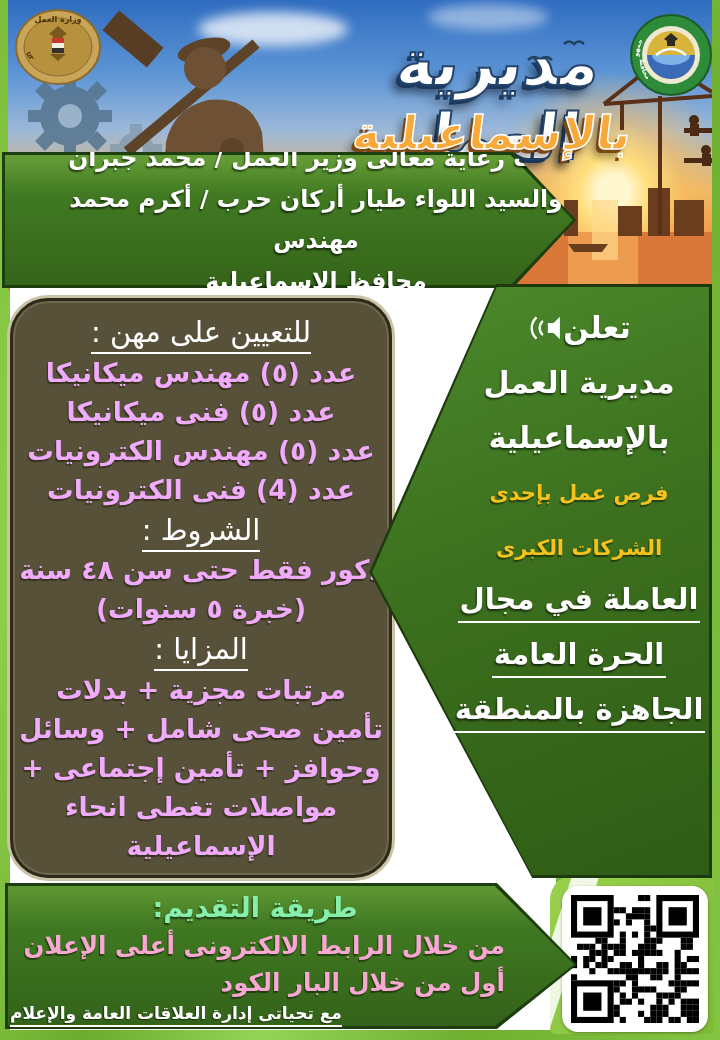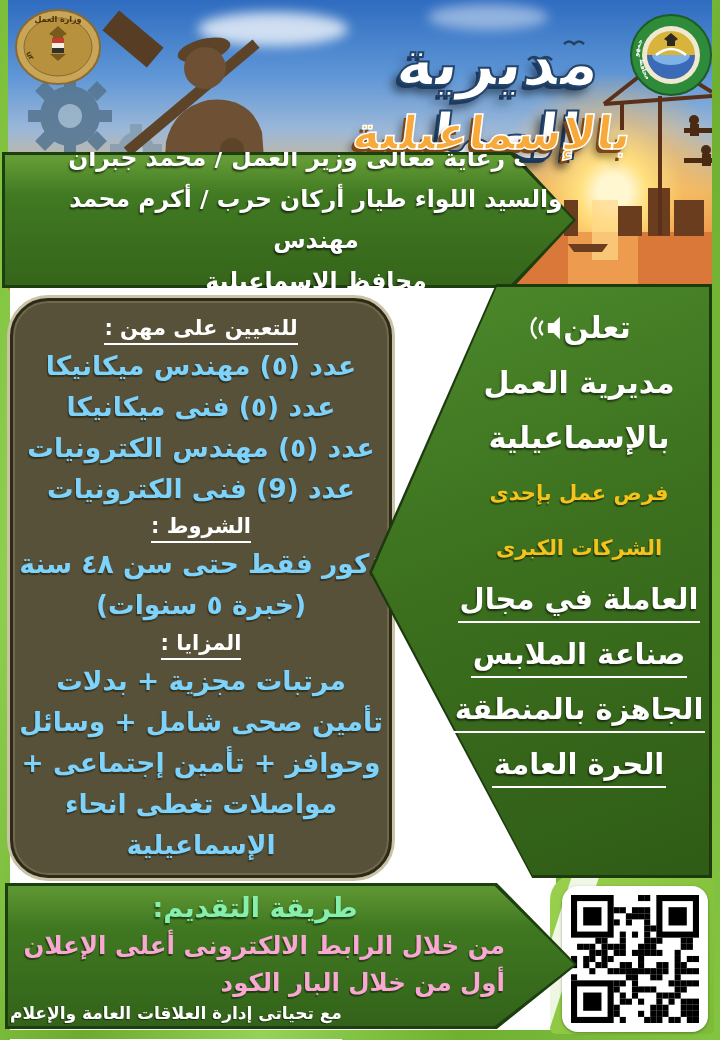--- a/index.html
+++ b/index.html
@@ -34,44 +34,44 @@
   .banner-in{position:absolute;inset:3px;clip-path:polygon(0 0,89% 0,100% 50%,89% 100%,0 100%);
     background:linear-gradient(180deg,#639b36 0 5px,#417a22 30%,#35651a 100%);}
   .banner-text{position:absolute;inset:6px 10px 6px 64px;display:flex;flex-direction:column;justify-content:center;
     text-align:center;color:#fff;font-weight:bold;font-size:23.5px;line-height:41px;
     text-shadow:-1px 2px 2px rgba(0,0,0,.6);}
   
   .jobs{position:absolute;left:10px;top:298px;width:382px;height:580px;border-radius:38px;
     background:#57513a;border:3px solid #2f2a18;box-shadow:0 0 0 3px #c9c4a8, inset 0 0 0 2px #6e684c;
     display:flex;flex-direction:column;justify-content:space-around;align-items:center;
     padding:10px 6px;box-sizing:border-box;text-align:center;}
-  .jobs .hd{color:#fff;font-weight:bold;font-size:21px;}
+  .jobs .hd{color:#fff;font-weight:normal;font-size:29px;}
   .jobs .hd span{border-bottom:2.5px solid #fff;padding-bottom:3px;}
-  .jobs .yl{color:#7dd3fc;font-weight:bold;font-size:26.5px;text-shadow:-1px 1.5px 1px rgba(30,25,5,.55);}
+  .jobs .yl{color:#f0abfc;font-weight:bold;font-size:26.5px;text-shadow:-1px 1.5px 1px rgba(30,25,5,.55);}
   
   .announce{position:absolute;left:358px;top:284px;width:354px;height:594px;
     clip-path:polygon(39% 0,100% 0,100% 100%,49.2% 100%,3.2% 48.5%);background:#1c3a0e;}
   .announce-in{position:absolute;inset:3px;clip-path:polygon(39% 0,100% 0,100% 100%,49.2% 100%,3.2% 48.5%);
     background:linear-gradient(160deg,#4d8a2c 0%,#3c701e 45%,#2f5c16 100%);}
   .announce-text{position:absolute;right:4px;top:16px;width:262px;text-align:center;font-weight:bold;}
   .announce-text .row{height:55px;display:flex;align-items:center;justify-content:center;}
   .an-w{color:#fff;font-size:30px;text-shadow:-1px 2px 2px rgba(0,0,0,.55);}
   .an-y{color:#f6c31c;font-size:21px;text-shadow:-1px 2px 1px rgba(20,30,5,.6);}
   .an-u{color:#fff;font-size:29px;text-shadow:-1px 2px 2px rgba(0,0,0,.55);
     border-bottom:2px solid #fff;padding:0 2px 5px 2px;}
   
   .apply{position:absolute;left:5px;top:883px;width:572px;height:146px;
     clip-path:polygon(0 0,86% 0,100% 56%,86% 100%,0 100%);background:#1d3e0e;}
   .apply-in{position:absolute;inset:3px;clip-path:polygon(0 0,86% 0,100% 56%,86% 100%,0 100%);
     background:linear-gradient(180deg,#5d9532 0 4px,#3f7821 30%,#33631a 100%);}
   .apply-text{position:absolute;left:0;top:6px;width:500px;text-align:center;font-weight:bold;}
   .apply-text .t1{color:#86efac;font-size:27px;line-height:38px;text-shadow:-1px 2px 2px rgba(0,0,0,.55);}
   .apply-text .t2{color:#f9a8d4;font-size:24.5px;line-height:37px;text-shadow:-1px 2px 1px rgba(20,30,5,.6);text-align:right;}
   .apply-footer{position:absolute;left:10px;top:1003px;color:#fff;font-weight:bold;font-size:17px;
-    border-bottom:2px solid #fff;padding-bottom:16px;text-shadow:-1px 1px 1px rgba(0,0,0,.5);z-index:6;}
+    border-bottom:2px solid #fff;padding-bottom:2px;text-shadow:-1px 1px 1px rgba(0,0,0,.5);z-index:6;}
   
   .qr-zone{position:absolute;left:550px;top:874px;width:164px;height:160px;border-radius:26px 6px 6px 6px;
     background:linear-gradient(120deg,#9ad14f,#7cbb35);overflow:hidden;}
   .qr-streak{position:absolute;left:-4px;top:-16px;width:26px;height:200px;background:rgba(255,255,255,.85);
     transform:rotate(18deg);}
   .qr-card{position:absolute;left:562px;top:886px;width:146px;height:146px;background:#fff;border-radius:16px;
     box-shadow:0 1px 3px rgba(0,0,0,.35);display:flex;align-items:center;justify-content:center;}
 </style>
 </head>
 <body>
@@ -372,21 +372,21 @@
       <div>والسيد اللواء طيار أركان حرب / أكرم محمد مهندس</div>
       <div>محافظ الاسماعيلية</div>
     </div>
   </div>
 
   <div class="jobs" dir="rtl">
     <div class="hd"><span>للتعيين على مهن :</span></div>
     <div class="yl">عدد (٥) مهندس ميكانيكا</div>
     <div class="yl">عدد (٥) فنى ميكانيكا</div>
     <div class="yl">عدد (٥) مهندس الكترونيات</div>
-    <div class="yl">عدد  (9) فنى الكترونيات</div>
+    <div class="yl">عدد  (4) فنى الكترونيات</div>
     <div class="hd"><span>الشروط :</span></div>
     <div class="yl">ذكور فقط حتى سن ٤٨ سنة</div>
     <div class="yl">(خبرة ٥ سنوات)</div>
     <div class="hd"><span>المزايا :</span></div>
     <div class="yl">مرتبات مجزية  + بدلات</div>
     <div class="yl">تأمين صحى شامل + وسائل</div>
     <div class="yl">وحوافز + تأمين إجتماعى +</div>
     <div class="yl">مواصلات تغطى انحاء</div>
     <div class="yl">الإسماعيلية</div>
   </div>
@@ -417,27 +417,24 @@
     <div class="row">
         <span class="an-y">فرص عمل بإحدى</span>
       </div>
     <div class="row">
         <span class="an-y">الشركات الكبرى</span>
       </div>
     <div class="row">
         <span class="an-u">العاملة في مجال</span>
       </div>
     <div class="row">
-        <span class="an-u">صناعة الملابس</span>
+        <span class="an-u">الحرة العامة</span>
       </div>
     <div class="row">
         <span class="an-u">الجاهزة بالمنطقة</span>
-      </div>
-    <div class="row">
-        <span class="an-u">الحرة العامة</span>
       </div>
   </div>
 
   <div class="apply">
     <div class="apply-in"></div>
     <div class="apply-text" dir="rtl">
       <div class="t1">طريقة التقديم:</div>
       <div class="t2">من خلال الرابط الالكترونى أعلى الإعلان</div>
       <div class="t2">أول من خلال البار الكود</div>
     </div>

